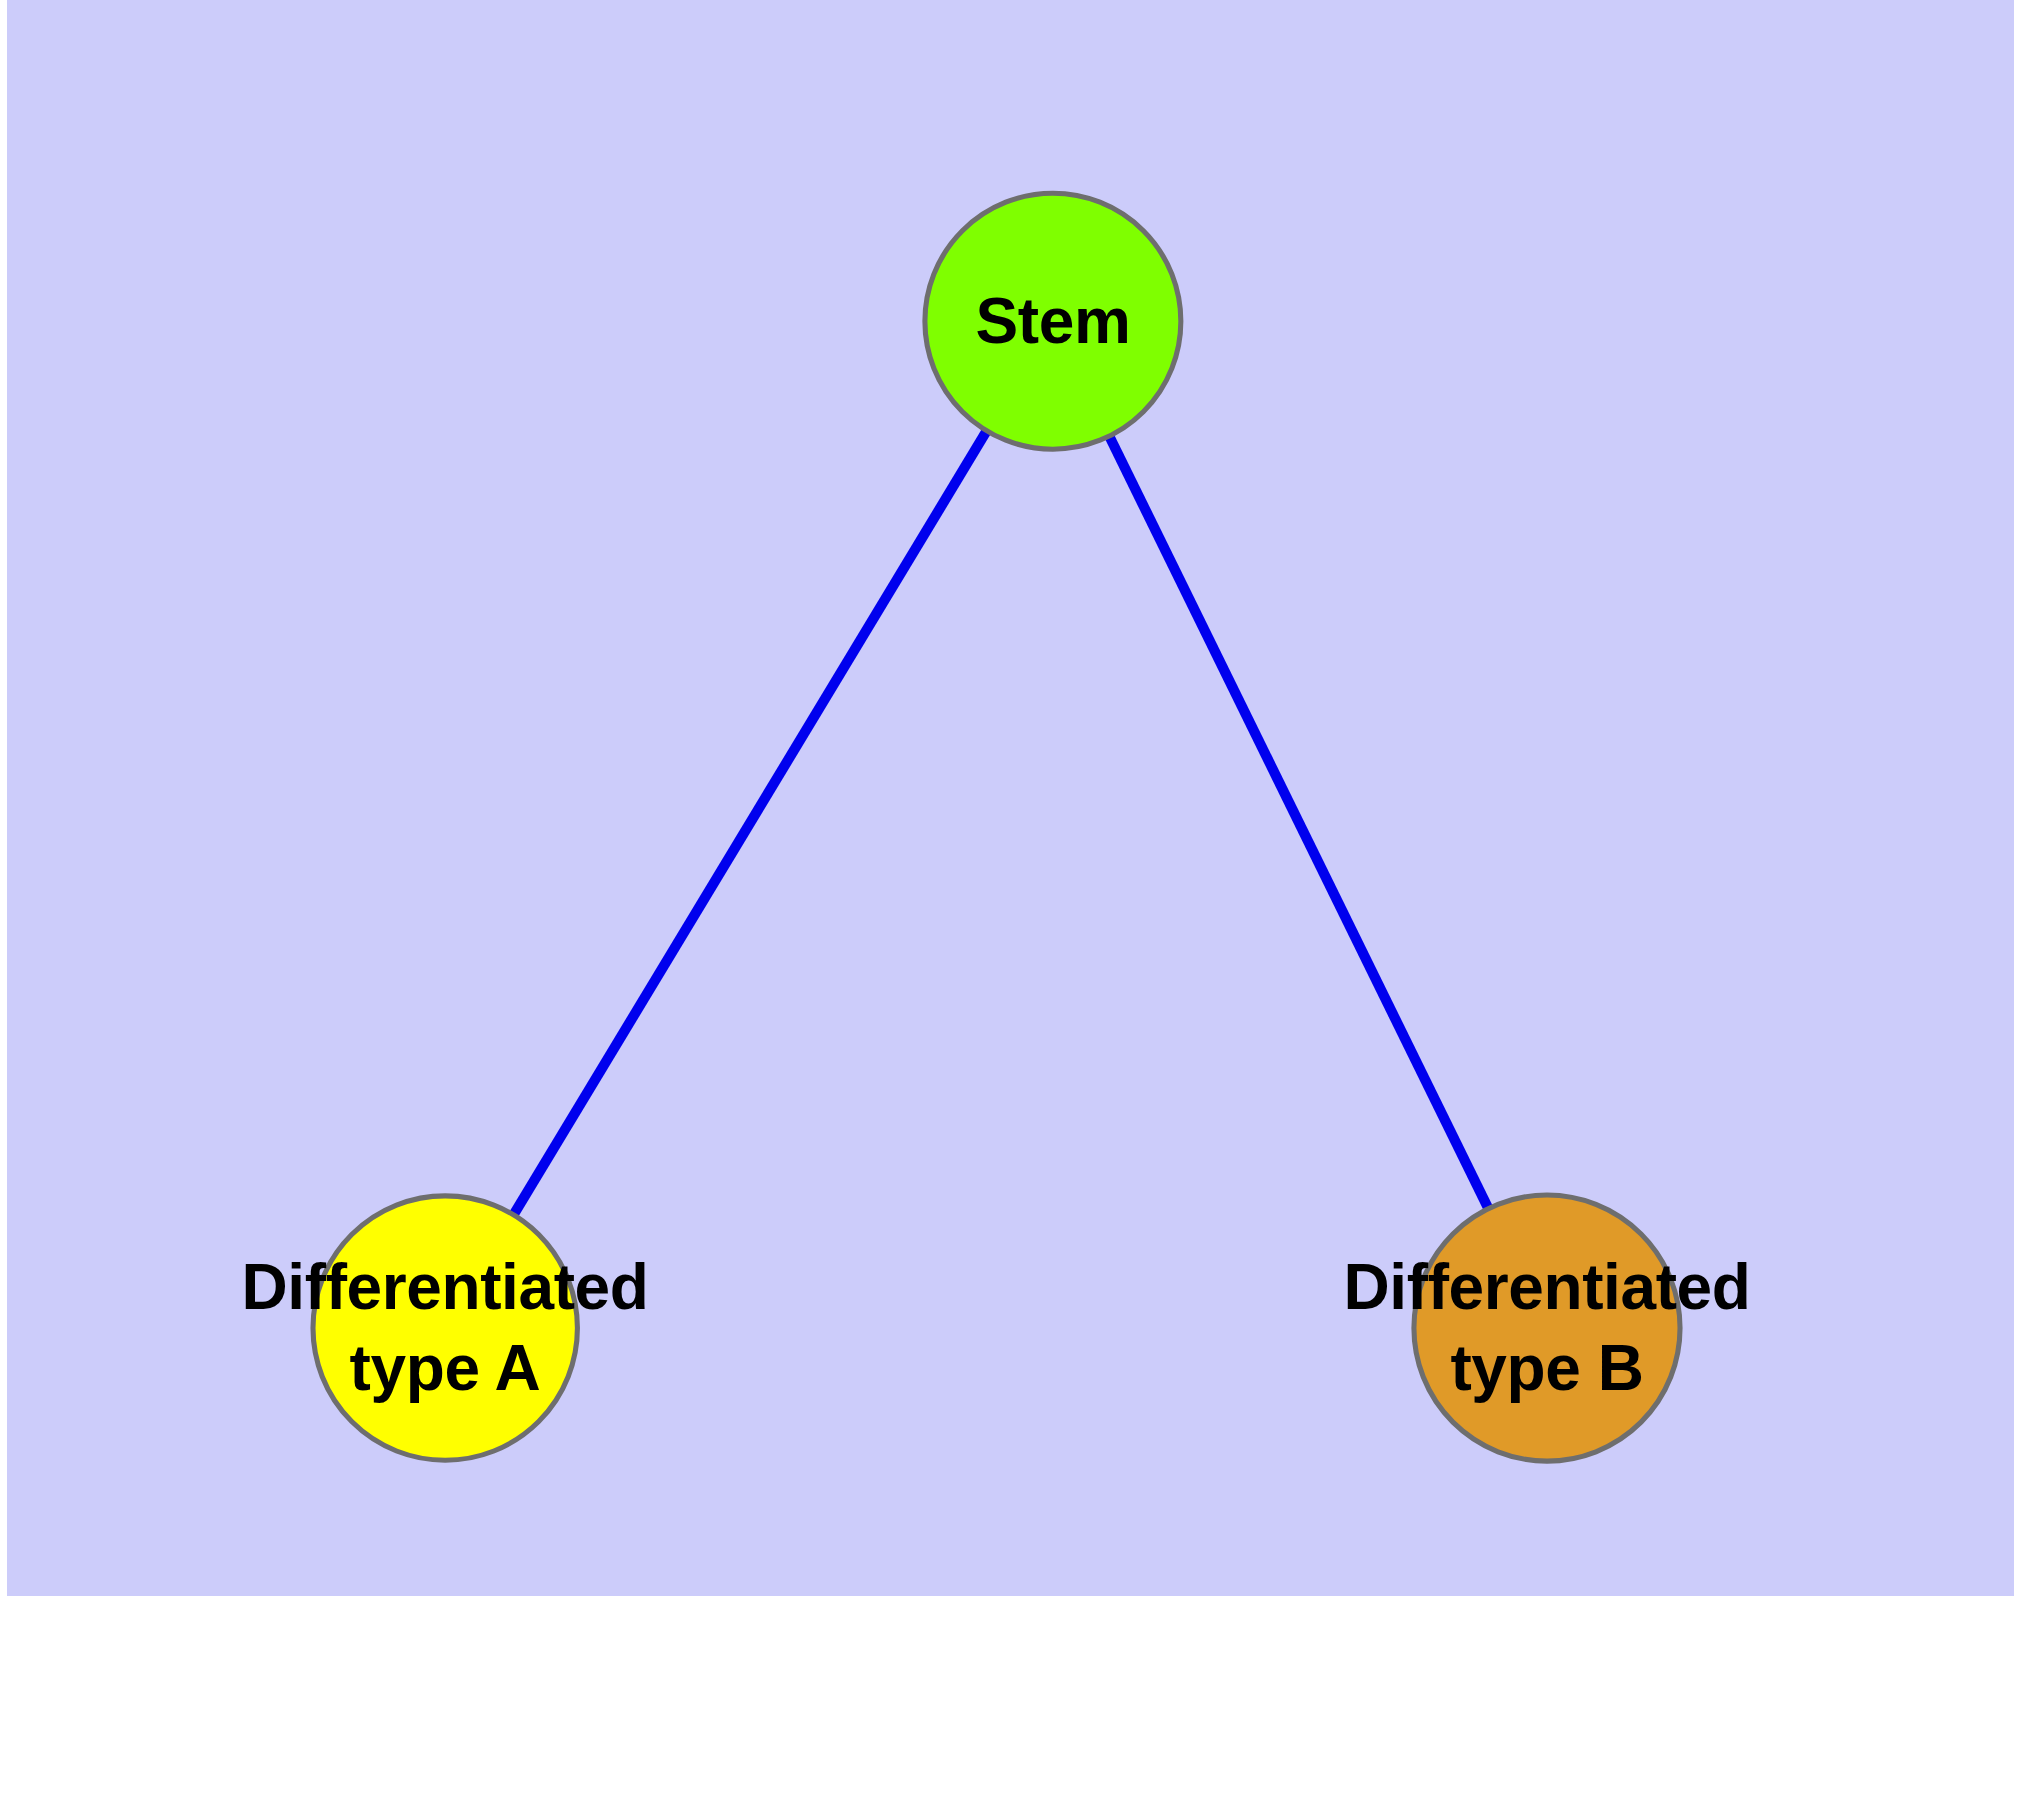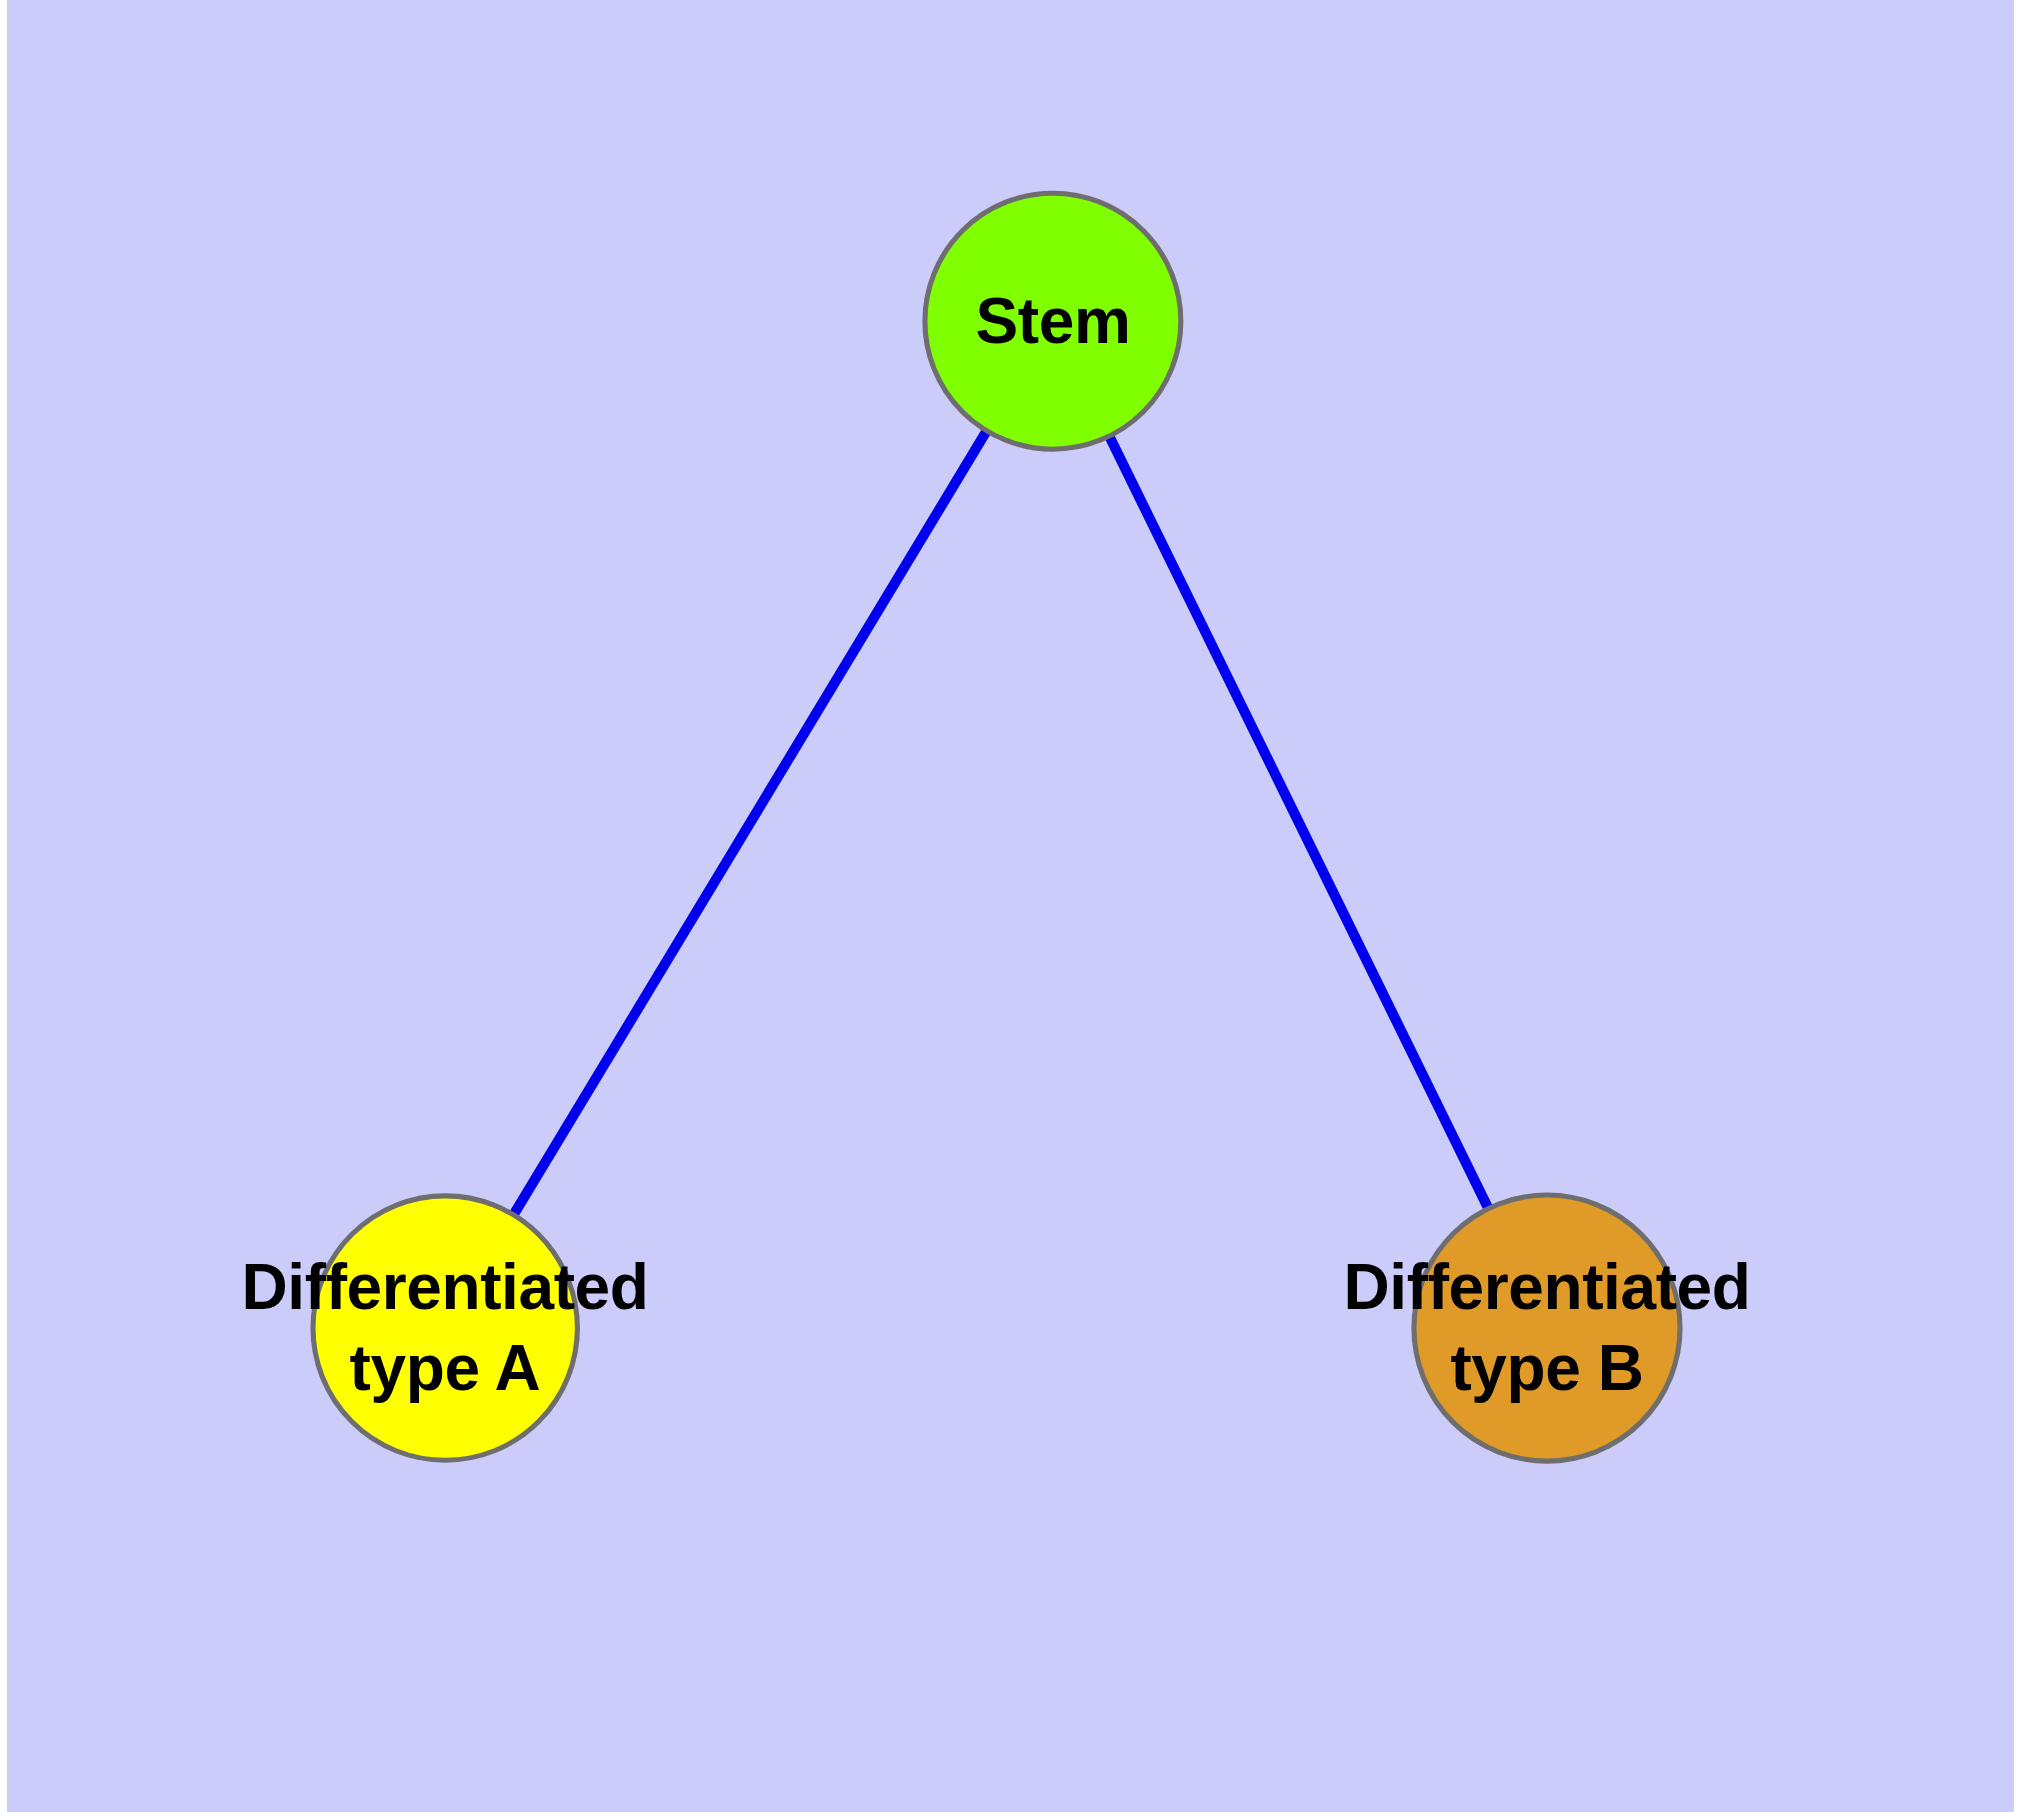--- a/index.html
+++ b/index.html
@@ -4,21 +4,21 @@
 <title>Cell Differentiation Graph</title>
 <style>
   html, body {
     margin: 0;
     padding: 0;
     background: #ffffff;
   }
   #canvas {
     position: relative;
     width: 2021px;
-    height: 1812px;
+    height: 1596px;
     background: #ffffff;
     overflow: hidden;
     font-family: "Liberation Sans", "DejaVu Sans", sans-serif;
   }
   #plot-background {
     position: absolute;
     left: 6.8px;
     top: 0px;
     width: 2007px;
     height: 1812px;

